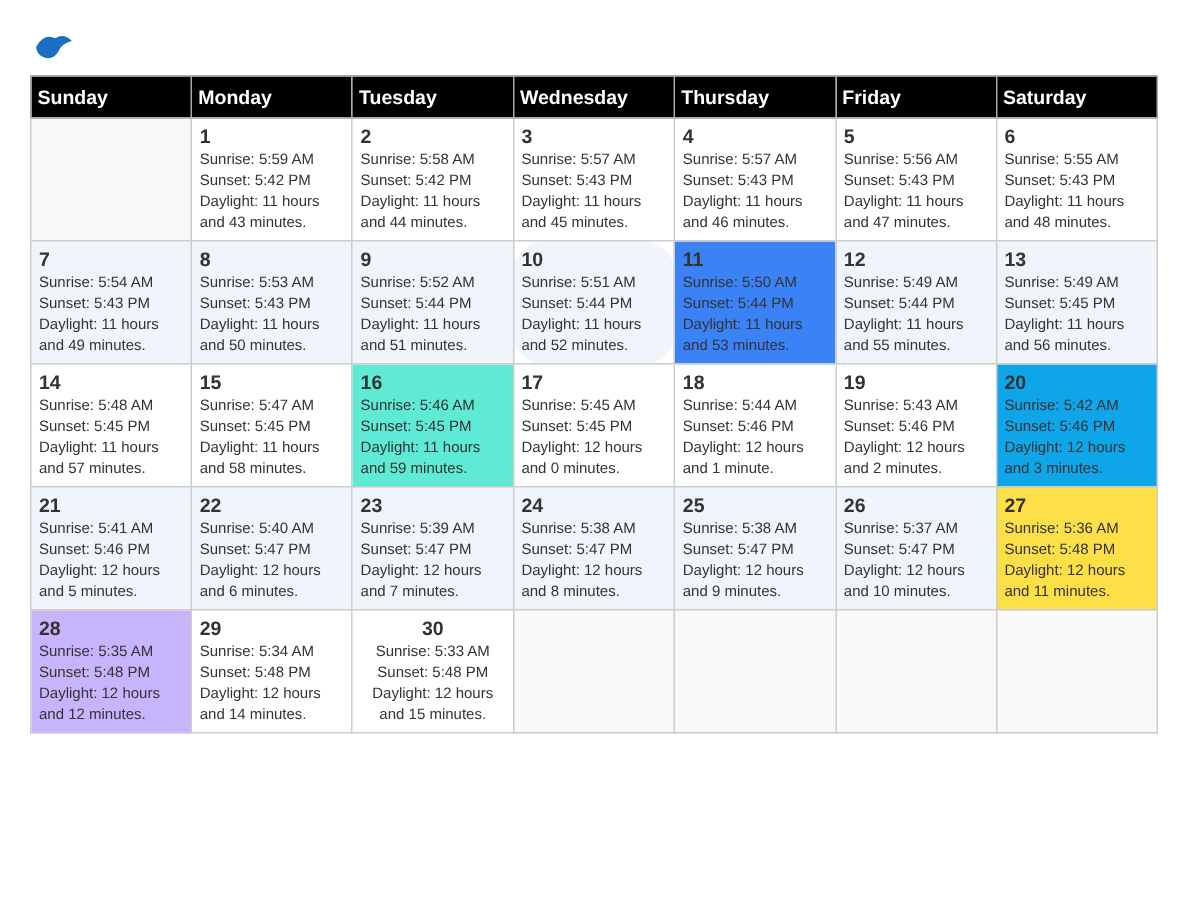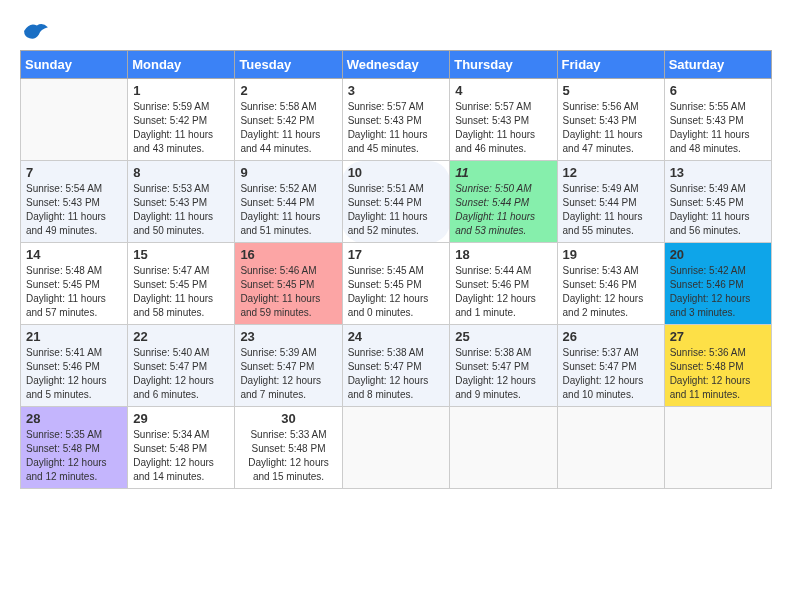--- a/index.html
+++ b/index.html
@@ -41,21 +41,21 @@
     .subtitle {
       font-size: 15px;
       color: #555;
     }
     .calendar {
       width: 100%;
       border-collapse: collapse;
       margin-top: 8px;
     }
     .calendar th {
-      background-color: #3b82f6;
+      background-color: #000000;
       color: #fff;
       font-size: 13px;
       font-weight: bold;
       padding: 6px 4px;
       text-align: left;
       border: 1px solid #aaa;
     }
     .calendar td {
       vertical-align: top;
       border: 1px solid #ccc;
@@ -176,21 +176,21 @@
           <div class="day-info" style="white-space: pre-line;">Sunrise: 5:52 AM
 Sunset: 5:44 PM
 Daylight: 11 hours and 51 minutes.</div>
         </td>
         <td style="background: rgb(240, 244, 251); border-radius: 21px;">
           <span class="day-num">10</span>
           <div class="day-info" style="white-space: pre-line;">Sunrise: 5:51 AM
 Sunset: 5:44 PM
 Daylight: 11 hours and 52 minutes.</div>
         </td>
-        <td style="background: #86efac; font-style: italic;">
+        <td style="background: #3b82f6;">
           <span class="day-num">11</span>
           <div class="day-info" style="white-space: pre-line;">Sunrise: 5:50 AM
 Sunset: 5:44 PM
 Daylight: 11 hours and 53 minutes.</div>
         </td>
         <td style="background: rgb(240, 244, 251);">
           <span class="day-num">12</span>
           <div class="day-info" style="white-space: pre-line;">Sunrise: 5:49 AM
 Sunset: 5:44 PM
 Daylight: 11 hours and 55 minutes.</div>
@@ -208,21 +208,21 @@
           <div class="day-info" style="white-space: pre-line;">Sunrise: 5:48 AM
 Sunset: 5:45 PM
 Daylight: 11 hours and 57 minutes.</div>
         </td>
         <td style="background: rgb(255, 255, 255);">
           <span class="day-num">15</span>
           <div class="day-info" style="white-space: pre-line;">Sunrise: 5:47 AM
 Sunset: 5:45 PM
 Daylight: 11 hours and 58 minutes.</div>
         </td>
-        <td style="background: #fca5a5;">
+        <td style="background: #5eead4;">
           <span class="day-num">16</span>
           <div class="day-info" style="white-space: pre-line;">Sunrise: 5:46 AM
 Sunset: 5:45 PM
 Daylight: 11 hours and 59 minutes.</div>
         </td>
         <td style="background: rgb(255, 255, 255);">
           <span class="day-num">17</span>
           <div class="day-info" style="white-space: pre-line;">Sunrise: 5:45 AM
 Sunset: 5:45 PM
 Daylight: 12 hours and 0 minutes.</div>

